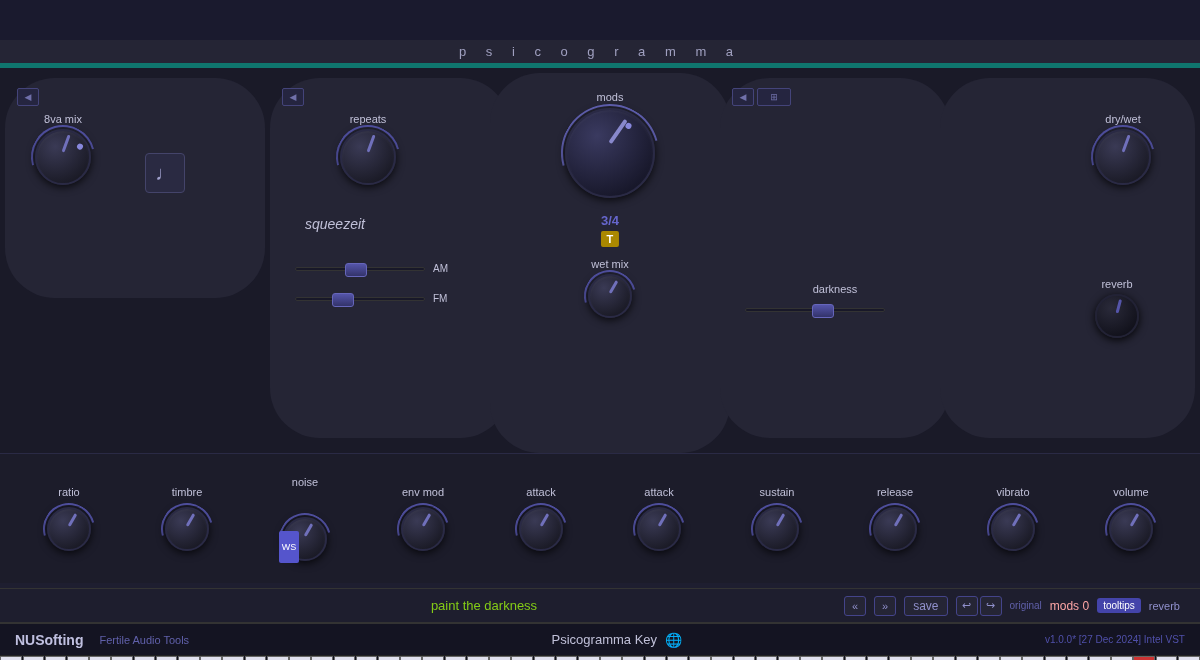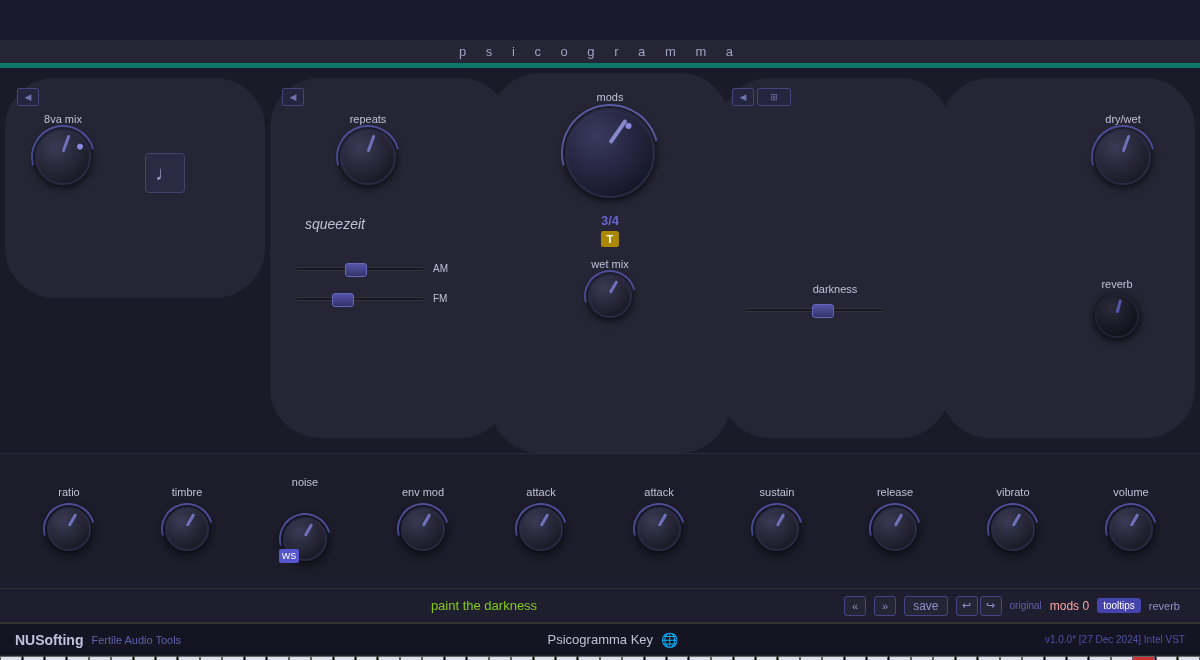--- a/index.html
+++ b/index.html
@@ -250,21 +250,21 @@
       cursor: pointer;
       font-weight: bold;
     }
 
     
     .ws-badge {
       background: #5555cc;
       color: #fff;
       font-size: 9px;
       width: 20px;
-      height: 14px;
+      height: 32px;
       display: flex;
       align-items: center;
       justify-content: center;
       border-radius: 2px;
       position: absolute;
     }
 
     
     .music-btn {
       background: #2a2a42;
@@ -355,21 +355,21 @@
       display: flex;
       align-items: center;
       justify-content: space-between;
       padding: 0 15px;
       border-top: 1px solid #333;
     }
 
     .brand-left {
       display: flex;
       align-items: center;
-      gap: 8px;
+      gap: 16px;
       color: #8080aa;
       font-size: 12px;
     }
 
     .brand-logo {
       color: #c0c0e0;
       font-weight: bold;
       font-size: 14px;
     }
 

